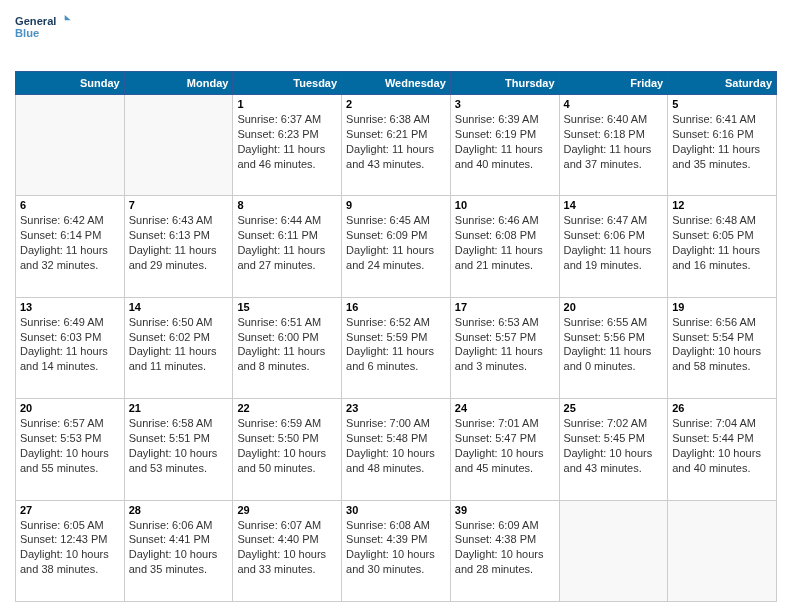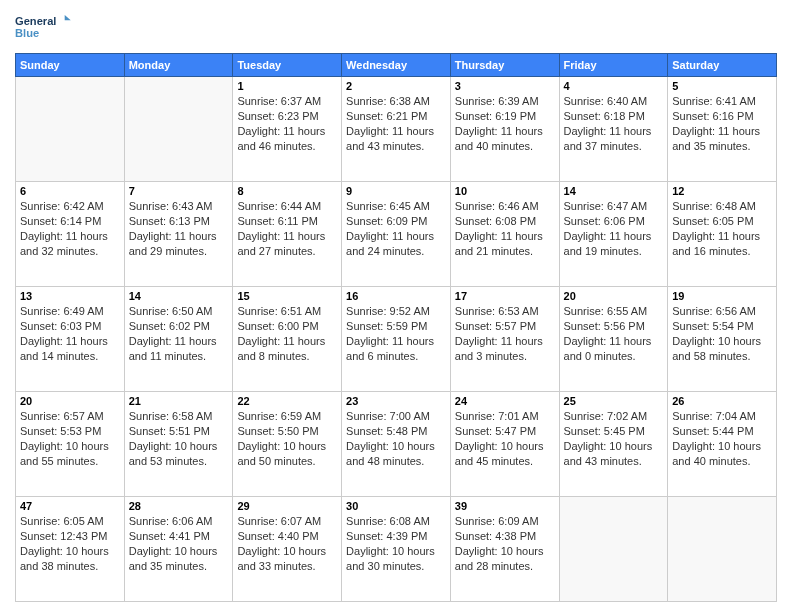--- a/index.html
+++ b/index.html
@@ -14,21 +14,21 @@
       width: 792px;
       height: 612px;
       padding: 10px 15px;
       display: flex;
       flex-direction: column;
     }
     .header {
       display: flex;
       justify-content: space-between;
       align-items: flex-start;
-      margin-bottom: 8px;
+      margin-bottom: 26px;
     }
     .logo {
       display: flex;
       align-items: center;
       gap: 4px;
     }
     .title-block {
       text-align: right;
     }
     .month-title {
@@ -41,26 +41,26 @@
       color: #333;
     }
     .calendar {
       flex: 1;
       border: 1px solid #ccc;
       border-collapse: collapse;
       width: 100%;
       table-layout: fixed;
     }
     .calendar th {
-      background: #3b82f6;
+      background: #0369a1;
       color: #fff;
       font-size: 11px;
       font-weight: bold;
       padding: 5px 4px;
-      text-align: left;
+      text-align: right;
       border: 1px solid #2a5a9a;
     }
     .calendar td {
       border: 1px solid #ccc;
       vertical-align: top;
       padding: 3px 4px;
       font-size: 9px;
       color: #333;
       height: 82px;
     }
@@ -218,21 +218,21 @@
           </td>
           <td>
             <span class="day-num">15</span>
             <div class="day-info">Sunrise: 6:51 AM
 Sunset: 6:00 PM
 Daylight: 11 hours
 and 8 minutes.</div>
           </td>
           <td>
             <span class="day-num">16</span>
-            <div class="day-info">Sunrise: 9:52 AM
+            <div class="day-info">Sunrise: 6:52 AM
 Sunset: 5:59 PM
 Daylight: 11 hours
 and 6 minutes.</div>
           </td>
           <td>
             <span class="day-num">17</span>
             <div class="day-info">Sunrise: 6:53 AM
 Sunset: 5:57 PM
 Daylight: 11 hours
 and 3 minutes.</div>
@@ -298,21 +298,21 @@
           <td>
             <span class="day-num">26</span>
             <div class="day-info">Sunrise: 7:04 AM
 Sunset: 5:44 PM
 Daylight: 10 hours
 and 40 minutes.</div>
           </td>
         </tr>
         <tr>
           <td>
-            <span class="day-num">47</span>
+            <span class="day-num">27</span>
             <div class="day-info">Sunrise: 6:05 AM
 Sunset: 12:43 PM
 Daylight: 10 hours
 and 38 minutes.</div>
           </td>
           <td>
             <span class="day-num">28</span>
             <div class="day-info">Sunrise: 6:06 AM
 Sunset: 4:41 PM
 Daylight: 10 hours

